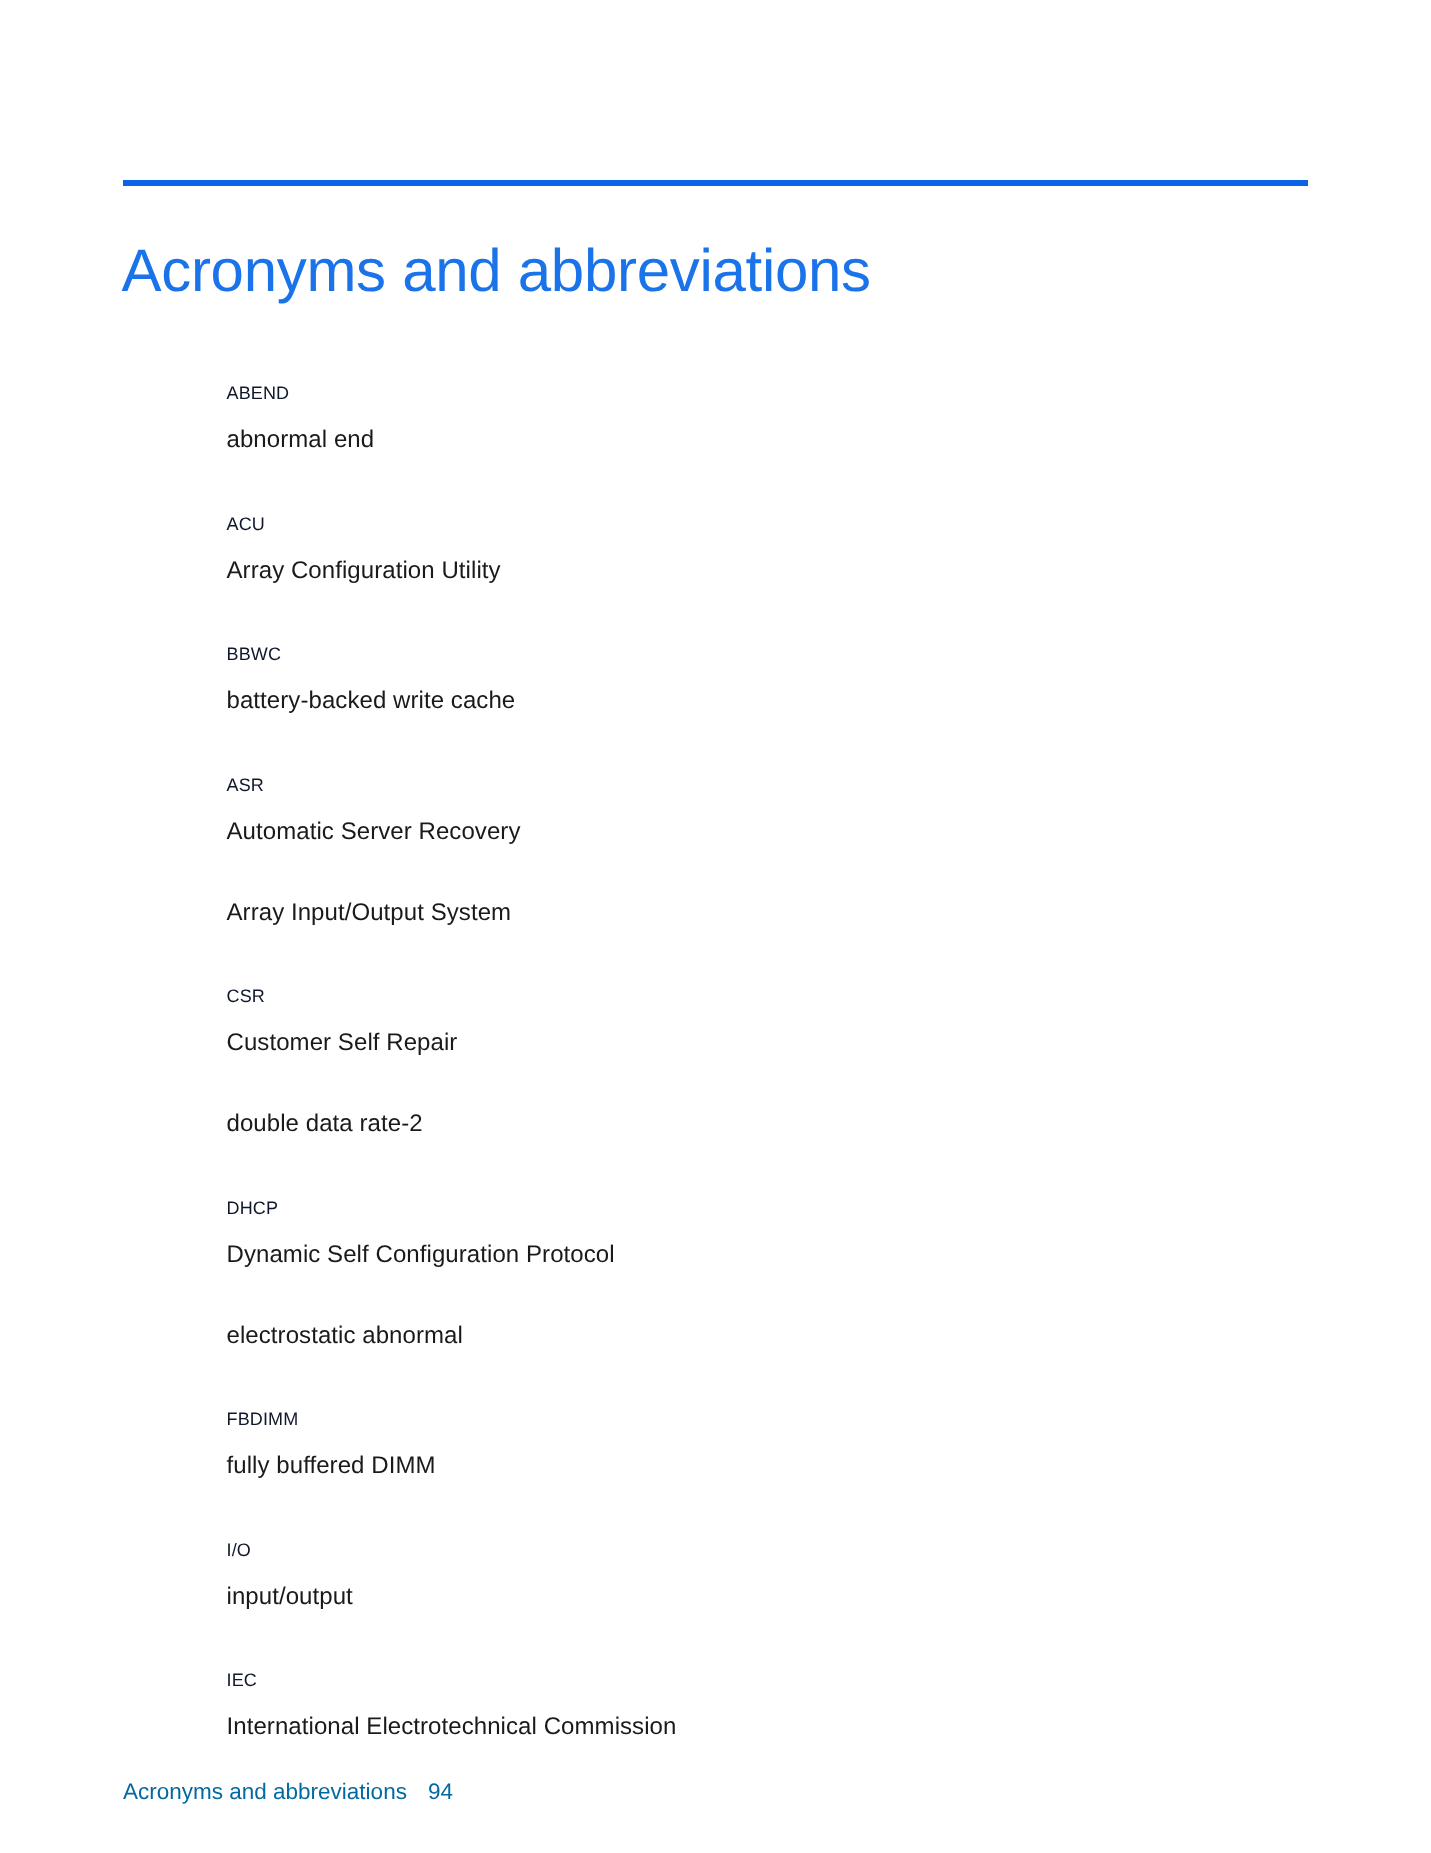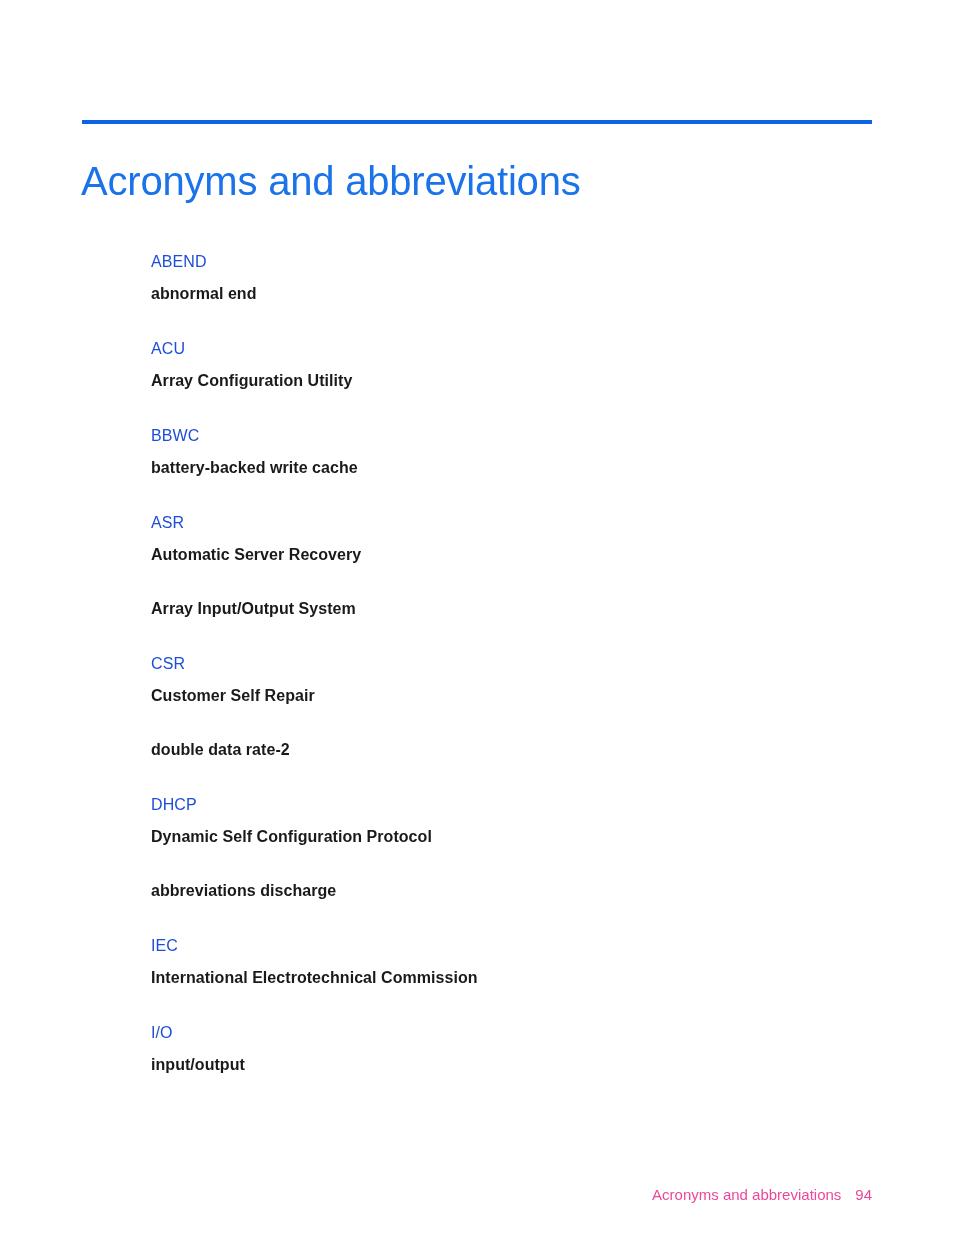--- a/index.html
+++ b/index.html
@@ -50,45 +50,45 @@
     top: 222px;
     width: 700px;
   }
   .entry {
     margin: 0 0 33px 0;
   }
   .entry:last-child {
     margin-bottom: 0;
   }
   .entry-term {
-    font-size: 16px;
+    font-size: 12px;
     font-weight: 400;
-    color: #1d4ed8;
+    color: #0f172a;
     line-height: 24px;
     letter-spacing: 0.1px;
     margin: 0 0 9px 0;
   }
   .entry-def {
     font-size: 16px;
-    font-weight: 700;
+    font-weight: 400;
     color: #1a1a1a;
     line-height: 21px;
     letter-spacing: 0.05px;
     margin: 0;
   }
 
   
   .footer {
     position: absolute;
     left: 82px;
     top: 1157px;
     width: 790px;
-    text-align: right;
+    text-align: left;
     font-size: 15px;
-    color: #ec4899;
+    color: #0369a1;
     line-height: 20px;
     white-space: nowrap;
   }
   .footer-label {
     display: inline;
   }
   .footer-page {
     display: inline-block;
     margin-left: 14px;
   }
@@ -127,29 +127,33 @@
         <div class="entry-def">Customer Self Repair</div>
       </div>
       <div class="entry">
         <div class="entry-def">double data rate-2</div>
       </div>
       <div class="entry">
         <div class="entry-term">DHCP</div>
         <div class="entry-def">Dynamic Self Configuration Protocol</div>
       </div>
       <div class="entry">
-        <div class="entry-def">abbreviations discharge</div>
+        <div class="entry-def">electrostatic abnormal</div>
+      </div>
+      <div class="entry">
+        <div class="entry-term">FBDIMM</div>
+        <div class="entry-def">fully buffered DIMM</div>
+      </div>
+      <div class="entry">
+        <div class="entry-term">I/O</div>
+        <div class="entry-def">input/output</div>
       </div>
       <div class="entry">
         <div class="entry-term">IEC</div>
         <div class="entry-def">International Electrotechnical Commission</div>
-      </div>
-      <div class="entry">
-        <div class="entry-term">I/O</div>
-        <div class="entry-def">input/output</div>
       </div>
     </div>
 
   <div class="footer">
     <span class="footer-label">Acronyms and abbreviations</span><span class="footer-page">94</span>
   </div>
 
 </div>
 
 </body></html>

